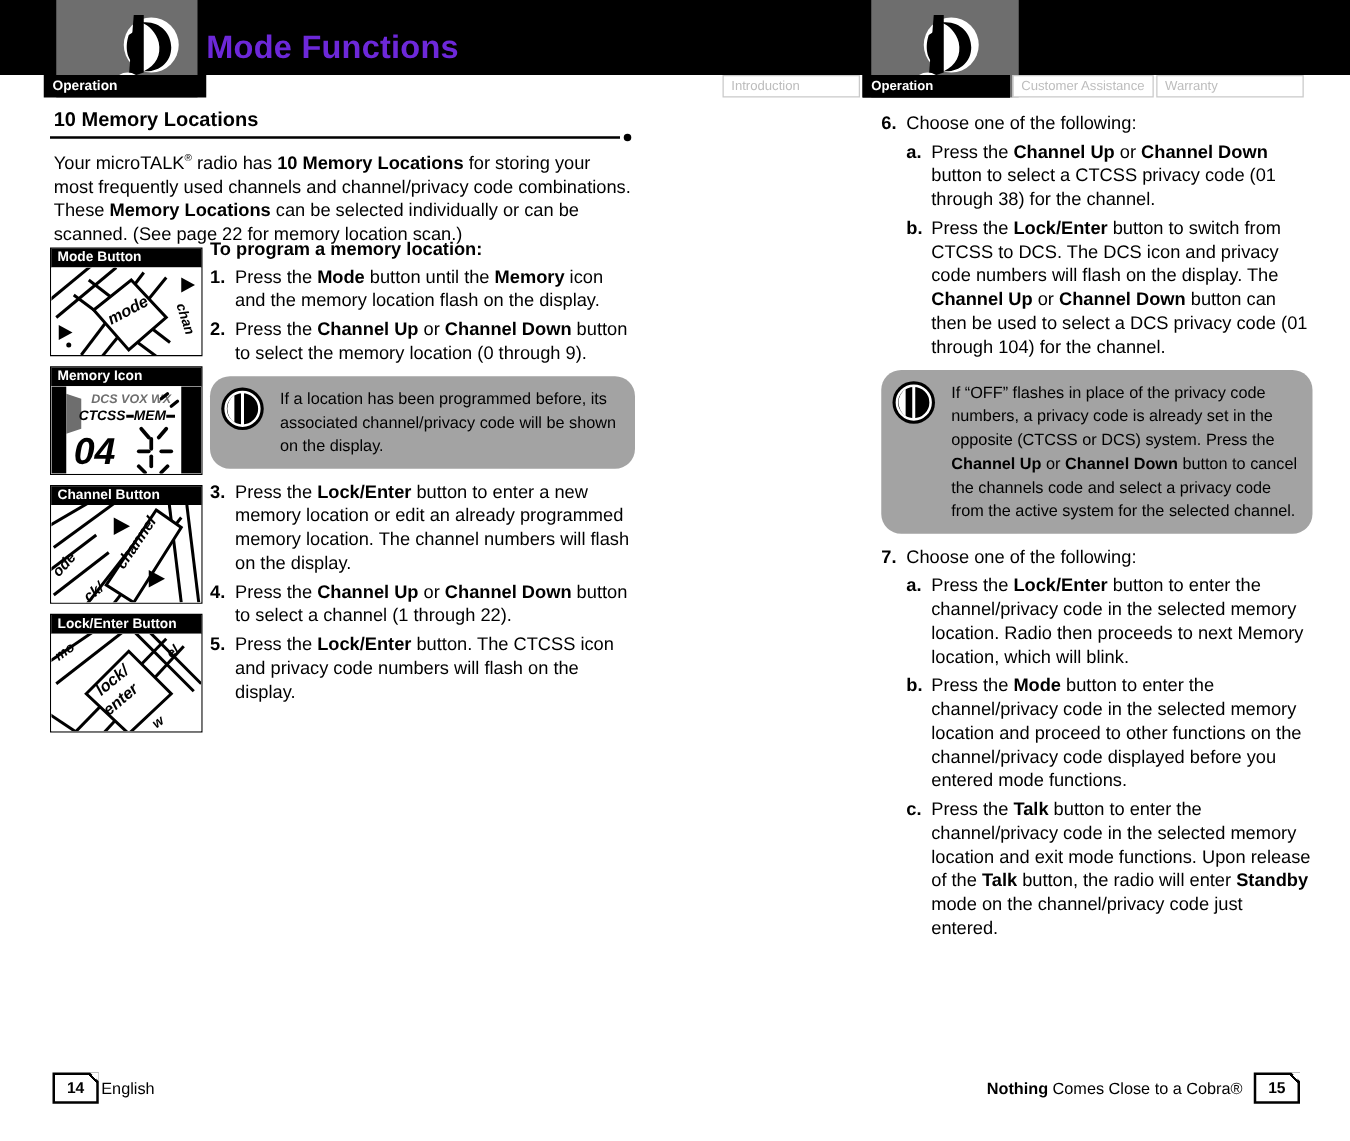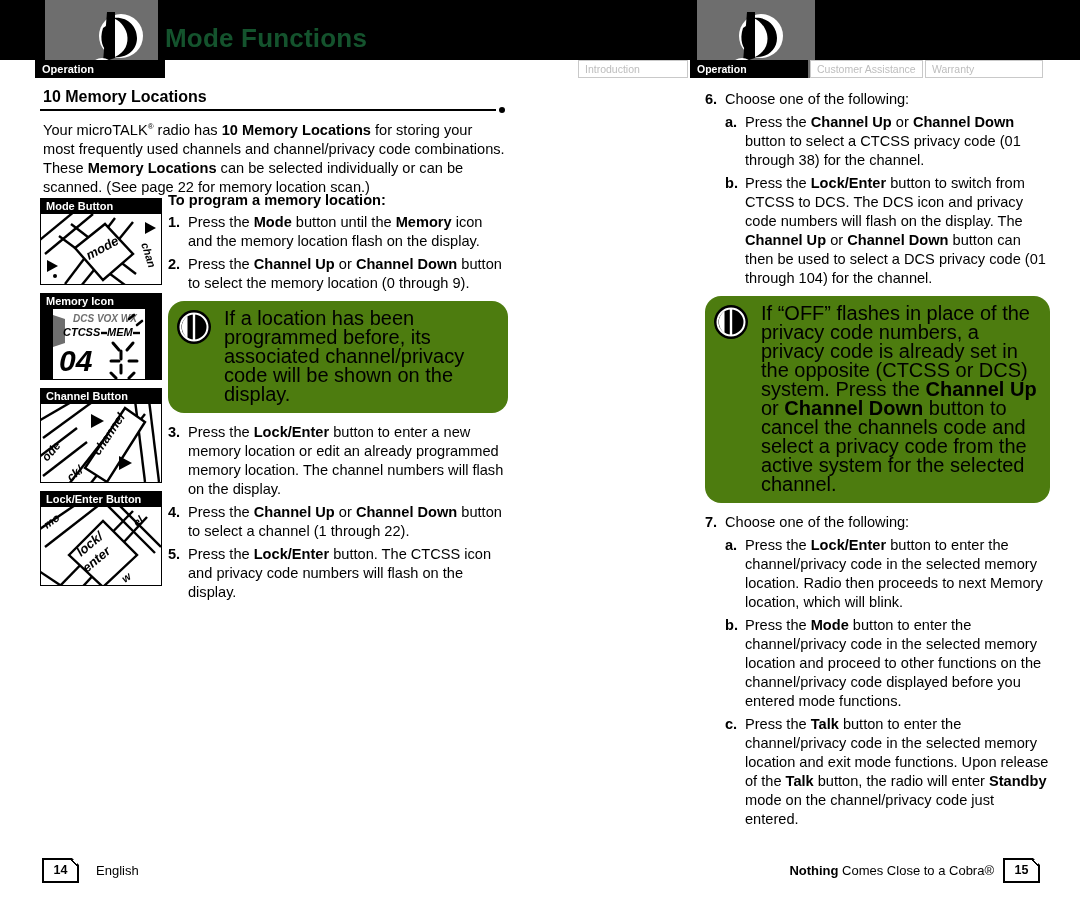--- a/index.html
+++ b/index.html
@@ -41,21 +41,21 @@
     width: 118px; height: 78px;
     background: #6e6e6e;
   }
   .radio-glyph { position:absolute; }
 
   .page-title {
     position: absolute;
     left: 165px; top: 38px;
     font-size: 26px;
     font-weight: bold;
-    color: #14532d;
+    color: #6d28d9;
     letter-spacing: 0.2px;
     transform: translateY(-50%);
     white-space: nowrap;
   }
 
   
   .tab-strip-left {
     position: absolute;
     left: 35px; top: 60px;
     width: 130px; height: 18px;
@@ -195,25 +195,25 @@
     width: 20px;
     flex: 0 0 20px;
   }
   .step .txt { flex: 1; }
   .substep { margin-left: 20px; }
   .substep .num { width: 20px; flex: 0 0 20px; }
 
   
   .note {
     position: relative;
-    background: #4d7c0f;
+    background: #a3a3a3;
     border-radius: 16px;
     padding: 8px 12px 9px 56px;
     margin: 8px 0 10px 0;
-    font-size: 20px;
+    font-size: 13px;
     line-height: 19px;
   }
   .note .badge {
     position: absolute;
     left: 7px; top: 7px;
     width: 38px; height: 38px;
   }
 
   
   .footer-left {
@@ -248,21 +248,21 @@
   }
   .pagebadge::before {
     content: "";
     position: absolute;
     right: -1px; top: -1px;
     width: 8px; height: 8px;
     background: linear-gradient(45deg, transparent 49%, #000 49%, #000 62%, transparent 62%);
   }
   .foot-label {
     font-size: 13px;
-    margin-left: 17px;
+    margin-left: 2px;
   }
   .foot-tag {
     font-size: 13px;
     margin-right: 9px;
   }
 </style>
 </head>
 <body>
 
 <div class="hdr-band-left"></div>

